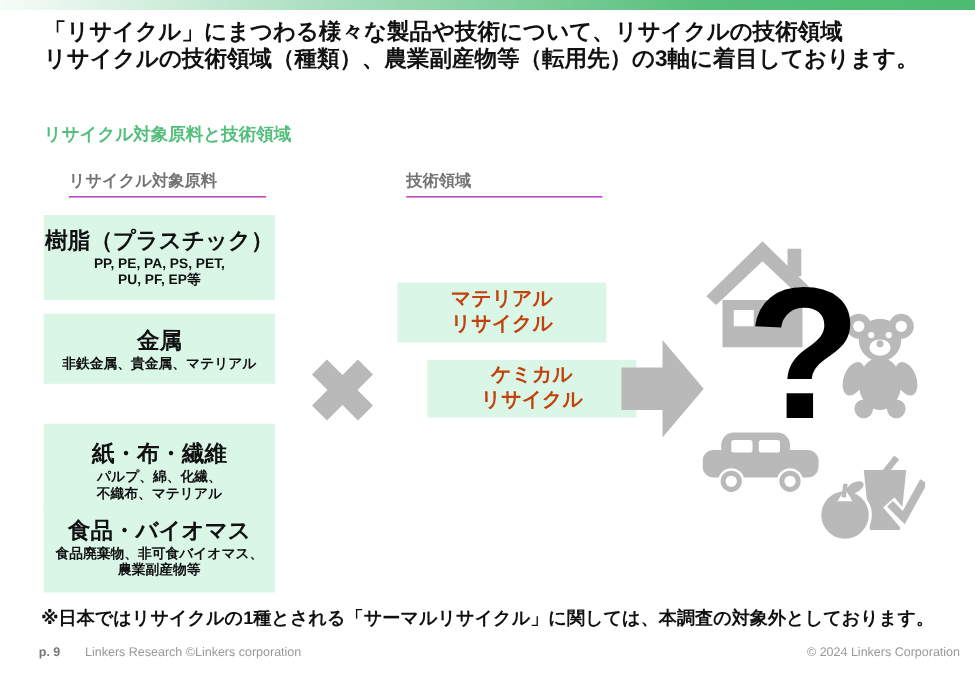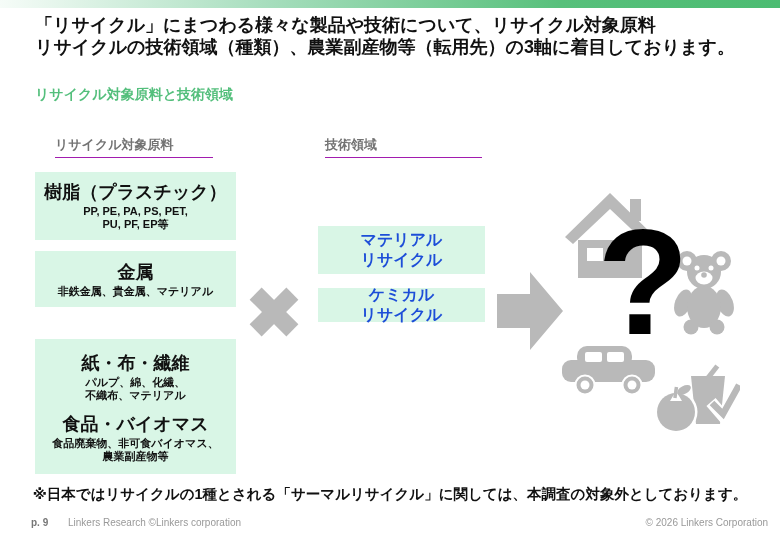--- a/index.html
+++ b/index.html
@@ -7,58 +7,58 @@
     position:relative;width:780px;height:540px;background:#ffffff;overflow:hidden;
     font-family:"Liberation Sans","DejaVu Sans",sans-serif;color:#111;
   }
   .abs{position:absolute;}
   
   #topbar{left:0;top:0;width:780px;height:8px;
     background:linear-gradient(90deg,#f6fcf8 0%,#a5ddbc 35%,#57c07b 72%,#4cbc72 100%);}
   
   #title{left:35px;top:14px;width:720px;font-size:18px;line-height:22px;font-weight:800;color:#111;}
   
-  #section-title{left:35px;top:86px;font-size:14px;font-weight:800;color:#54bf7c;}
+  #section-title{left:35px;top:99px;font-size:14px;font-weight:800;color:#54bf7c;}
   
   .col-header{top:136px;height:21px;font-size:13px;font-weight:800;
     border-bottom:1px solid #a21caf;color:#737373;}
   #hdr-materials{left:55px;width:158px;}
   #hdr-tech{left:325px;width:157px;}
   #hdr-uses{left:570px;width:152px;}
   
   .mint{background:#d9f6e6;display:flex;flex-direction:column;align-items:center;justify-content:center;text-align:center;}
-  .mat-box{left:35px;width:201px;}
+  .mat-box{left:35px;width:185px;}
   .mat-title{font-size:18px;font-weight:800;line-height:22px;color:#111;}
   .mat-sub{font-size:11px;font-weight:700;line-height:13px;color:#111;white-space:pre-line;margin-top:2px;}
   #mat0{top:172px;height:68px;}
   #mat1{top:251px;height:56px;}
   #mat2{top:301px;height:75px;margin-top:38px;}
   #mat3{top:402px;height:72px;}
-  .tech-box{left:318px;width:167px;font-size:16px;font-weight:800;line-height:20px;white-space:pre-line;color:#1d4ed8;}
+  .tech-box{left:318px;width:167px;font-size:16px;font-weight:800;line-height:20px;white-space:pre-line;color:#c2410c;}
   #tech0{top:226px;height:48px;}
-  #tech1{top:288px;height:34px;}
+  #tech1{top:288px;height:46px;margin-left:24px;}
   #tech2{top:348px;height:45px;}
   #qmark{left:596px;top:203px;width:94px;height:160px;line-height:158px;text-align:center;
     font-size:150px;font-weight:800;color:#000;z-index:5;}
   
   #note{left:0;top:485px;width:780px;text-align:center;font-size:14.5px;font-weight:800;color:#111;}
   #footer-page{left:31px;top:517px;font-size:10px;font-weight:700;color:#777;}
   #footer-left{left:68px;top:517px;font-size:10px;color:#999;}
   #footer-right{right:12px;top:517px;font-size:10px;color:#999;}
   svg{display:block;}
 </style>
 </head>
 <body>
 
 <div id="slide">
 
   <div id="topbar" class="abs"></div>
 
   <div id="title" class="abs">
-    <div>「リサイクル」にまつわる様々な製品や技術について、リサイクル対象原料</div>
+    <div>「リサイクル」にまつわる様々な製品や技術について、リサイクルの技術領域</div>
     <div>リサイクルの技術領域（種類）、農業副産物等（転用先）の3軸に着目しております。</div>
   </div>
 
   <div id="section-title" class="abs">リサイクル対象原料と技術領域</div>
 
   <div id="hdr-materials" class="abs col-header">リサイクル対象原料</div>
   <div id="hdr-tech" class="abs col-header">技術領域</div>
 
   <div id="mat0" class="abs mint mat-box">
     <div class="mat-title">樹脂（プラスチック）</div>
@@ -162,15 +162,15 @@
       <ellipse cx="29" cy="28" rx="7.5" ry="4" fill="#b9b9b9" transform="rotate(-28 29 28)"></ellipse>
     </svg>
   </div>
 
   <div id="qmark" class="abs">?</div>
 
   <div id="note" class="abs">※日本ではリサイクルの1種とされる「サーマルリサイクル」に関しては、本調査の対象外としております。</div>
 
   <div id="footer-page" class="abs">p. 9</div>
   <div id="footer-left" class="abs">Linkers Research ©Linkers corporation</div>
-  <div id="footer-right" class="abs">© 2026 Linkers Corporation</div>
+  <div id="footer-right" class="abs">© 2024 Linkers Corporation</div>
 
 </div>
 
 </body></html>

